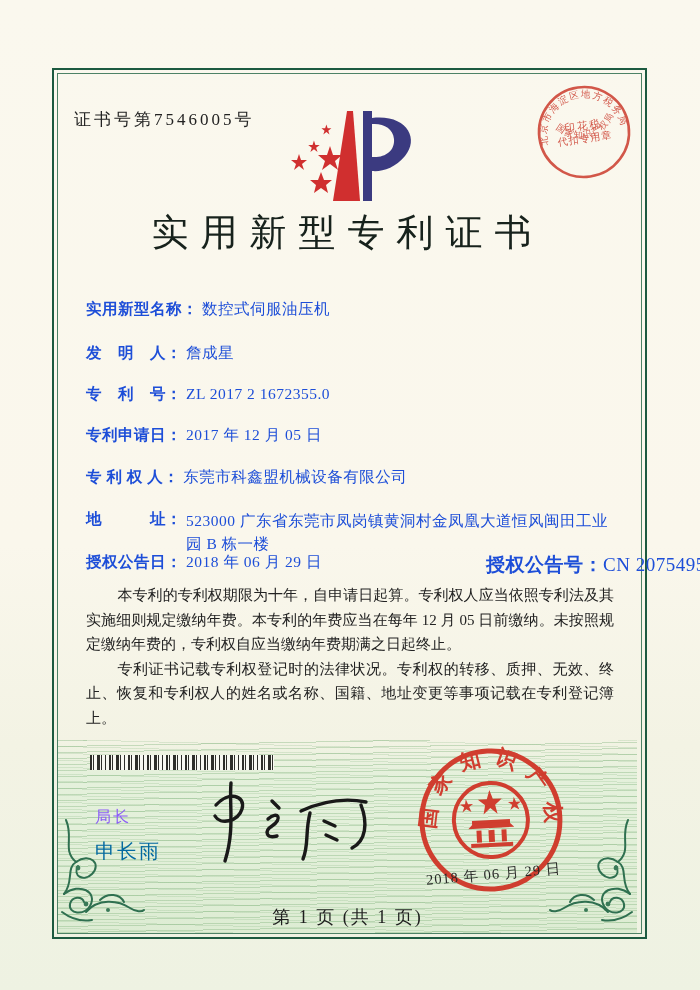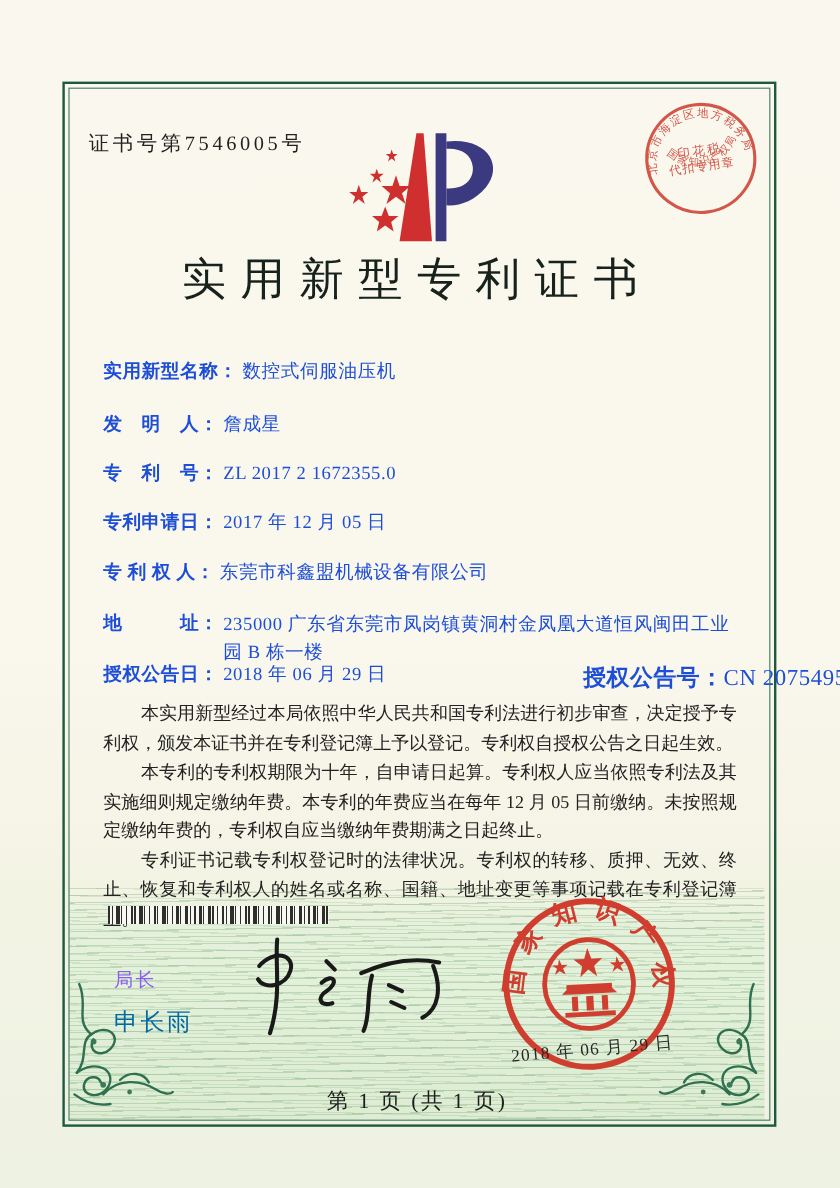--- a/index.html
+++ b/index.html
@@ -160,29 +160,28 @@
 <div class="field" style="top:384px">
   <span class="lab">专　利　号：</span><span class="val">ZL 2017 2 1672355.0</span>
 </div>
 <div class="field" style="top:425px">
   <span class="lab">专利申请日：</span><span class="val">2017 年 12 月 05 日</span>
 </div>
 <div class="field" style="top:467px">
   <span class="lab">专 利 权 人：</span><span class="val">东莞市科鑫盟机械设备有限公司</span>
 </div>
 <div class="field" style="top:509px">
-  <span class="lab">地　　　址：</span><span class="val-wrap">235000 广东省东莞市凤岗镇黄洞村金凤凰大道恒风闽田工业园 B 栋一楼</span>
+  <span class="lab">地　　　址：</span><span class="val-wrap">523000 广东省东莞市凤岗镇黄洞村金凤凰大道恒风闽田工业园 B 栋一楼</span>
 </div>
 <div class="field" style="top:552px;width:528px">
   <span class="lab">授权公告日：</span><span class="val">2018 年 06 月 29 日</span>
   <span class="field-right"><span class="lab">授权公告号：</span><span>CN 207549550 U</span></span>
 </div>
 
 <div class="body-text">
-  <p>本实用新型经过本局依照中华人民共和国专利法进行初步审查，决定授予专利权，颁发本证书并在专利登记簿上予以登记。专利权自授权公告之日起生效。</p>
   <p>本专利的专利权期限为十年，自申请日起算。专利权人应当依照专利法及其实施细则规定缴纳年费。本专利的年费应当在每年 12 月 05 日前缴纳。未按照规定缴纳年费的，专利权自应当缴纳年费期满之日起终止。</p>
   <p>专利证书记载专利权登记时的法律状况。专利权的转移、质押、无效、终止、恢复和专利权人的姓名或名称、国籍、地址变更等事项记载在专利登记簿上。</p>
 </div>
 
 <div class="barcode"></div>
 
 <div class="signer-title">局长</div>
 <div class="signer-name">申长雨</div>
 
 <svg class="sig-svg" width="195" height="92" viewBox="0 0 195 92">

